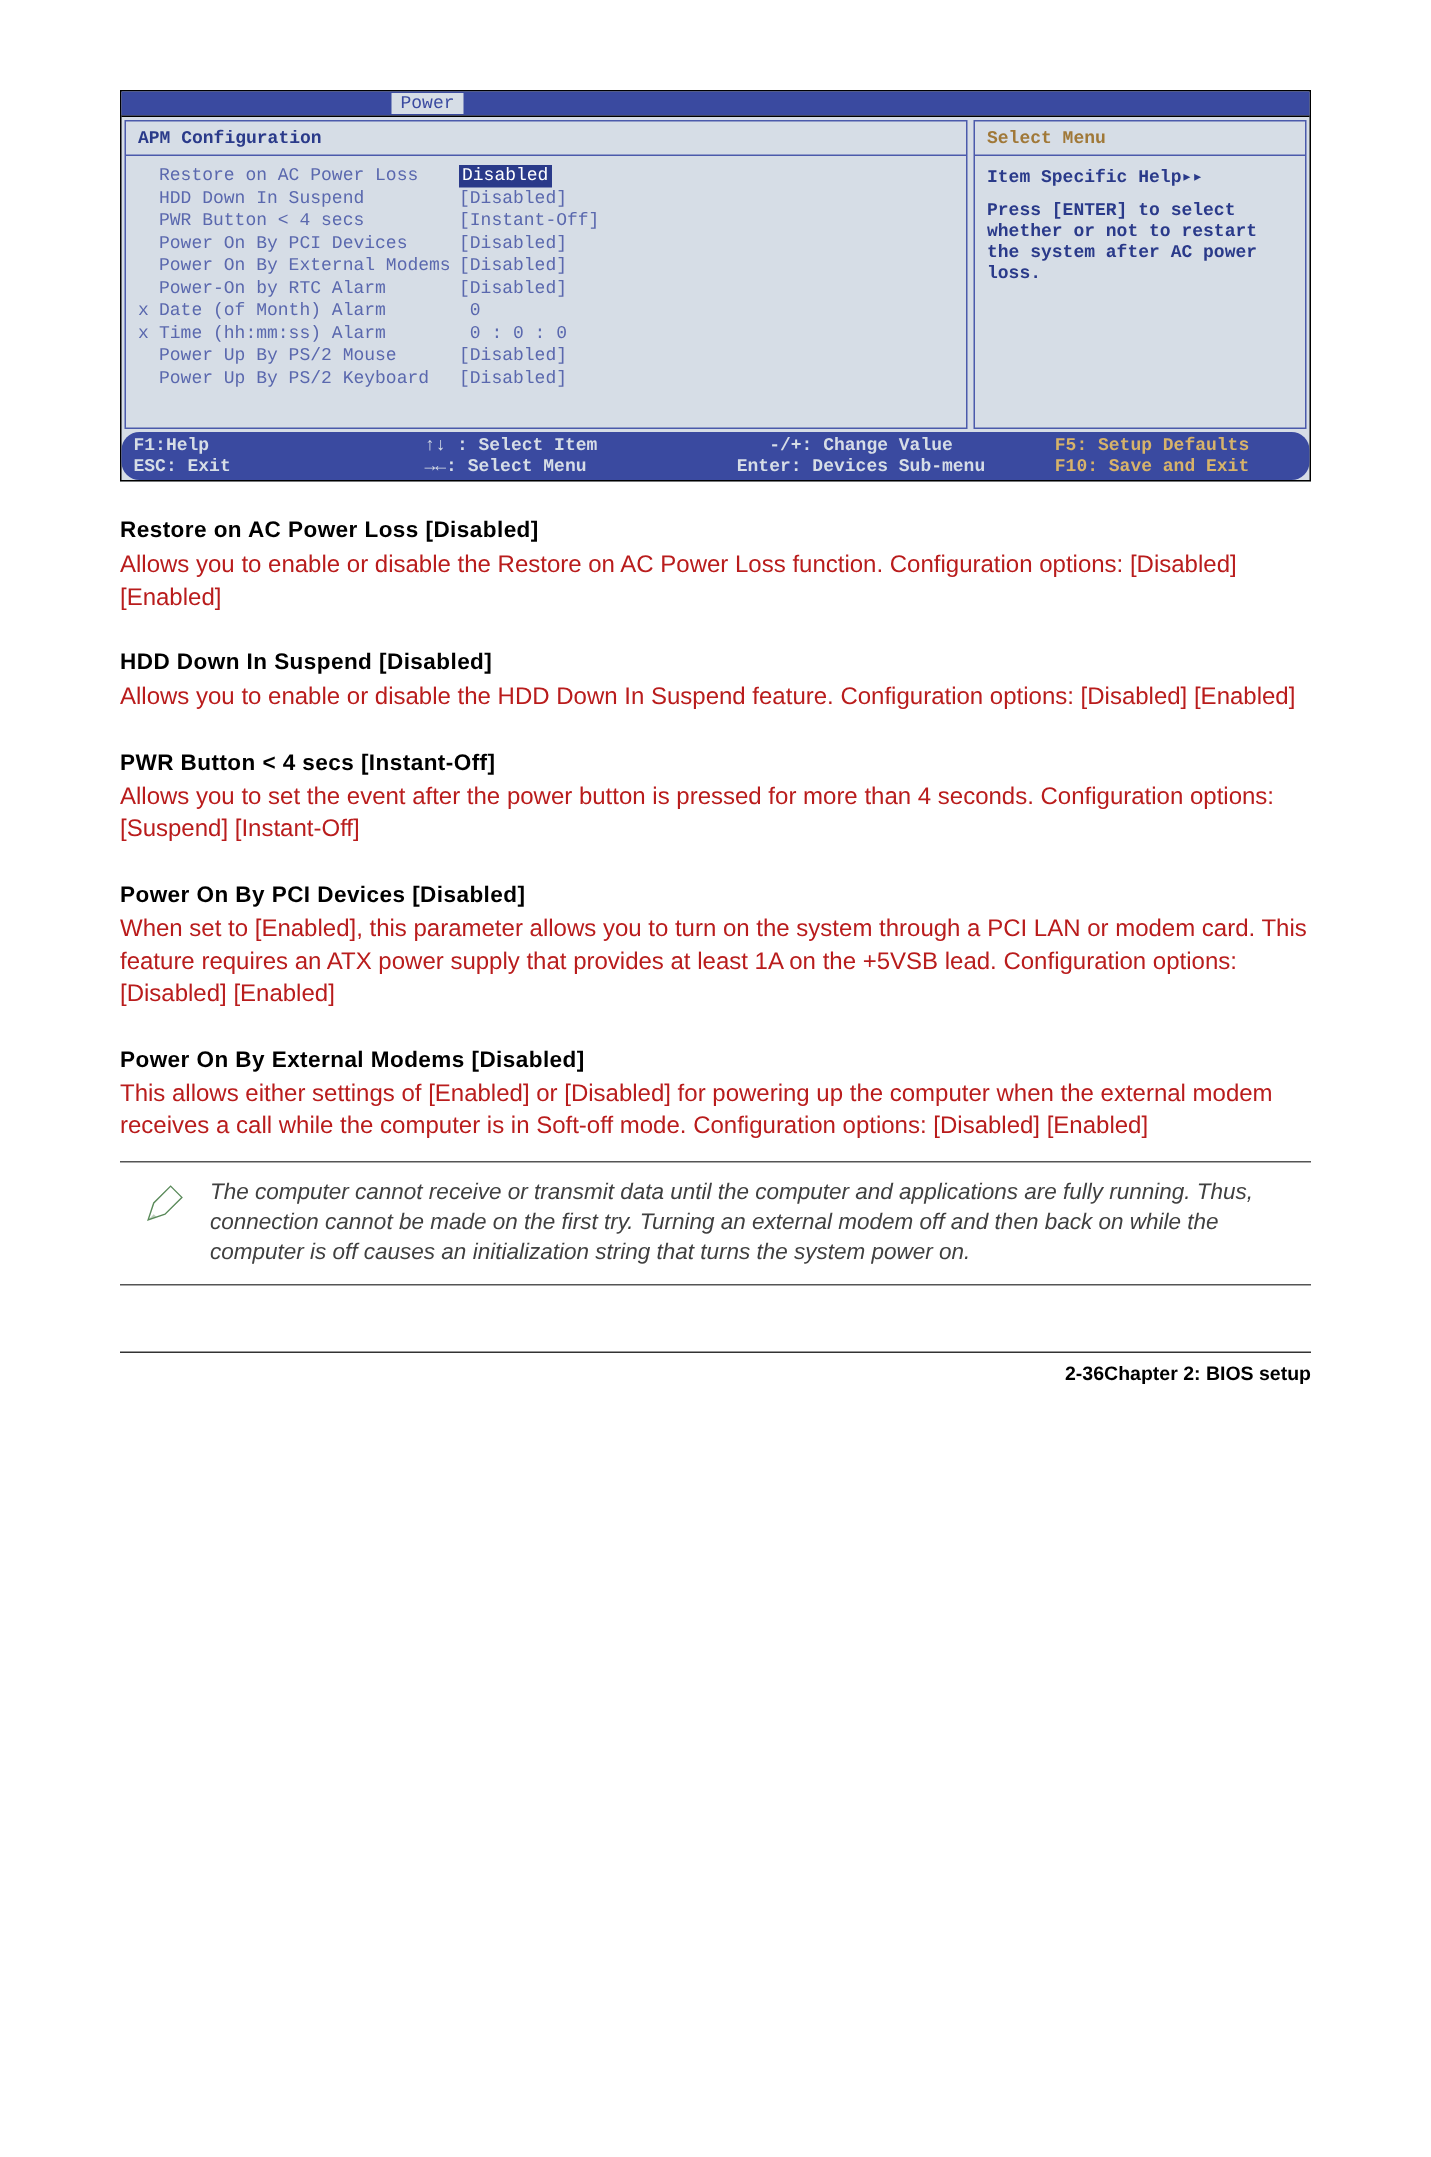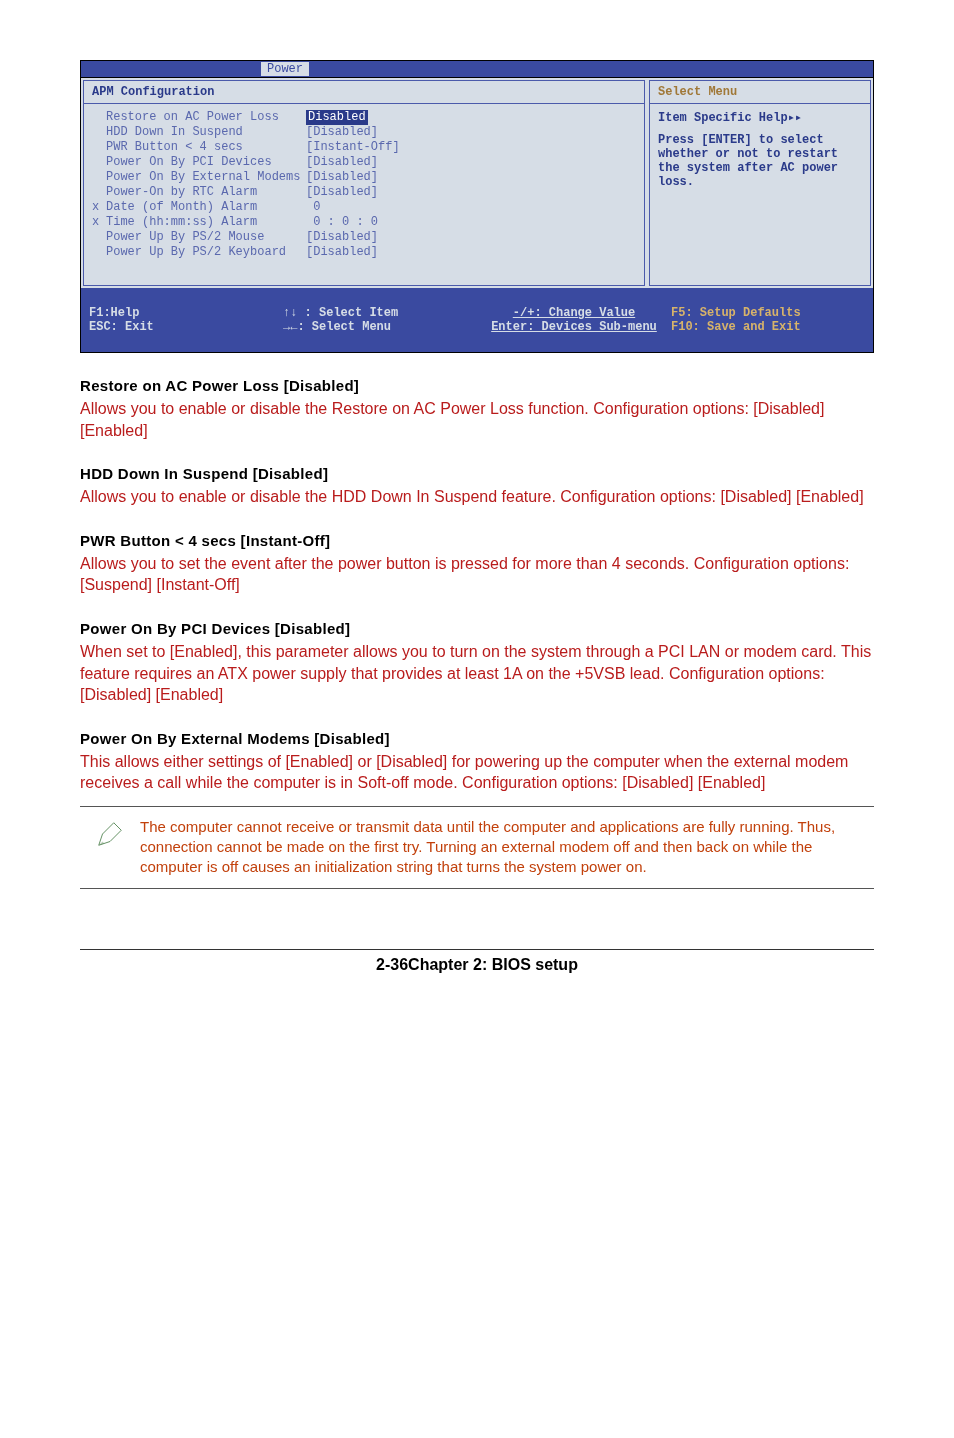--- a/index.html
+++ b/index.html
@@ -107,34 +107,34 @@
     font-weight: bold;
   }
   .help-body .arrow {
     font-weight: normal;
     color: #2a3a8a;
   }
   .bios-legend {
     background: #3a4aa0;
     color: #d6dde6;
     display: flex;
-    padding: 18px 8px;
+    padding: 2px 8px;
     font-weight: bold;
+    border-radius: 12px;
   }
   .legend-col {
     flex: 1;
     white-space: pre;
   }
   .legend-col.right {
-    text-align: left;
+    text-align: center;
     color: #d7b36a;
   }
   .legend-col.mid {
     text-align: center;
-    text-decoration: underline;
   }
 
   
   h3.docsub {
     font-family: "Arial Black", Arial, sans-serif;
     font-weight: 900;
     font-size: 15px;
     margin: 24px 0 4px 0;
     letter-spacing: 0.3px;
   }
@@ -161,31 +161,32 @@
     padding-top: 2px;
   }
   .note-icon svg {
     width: 30px;
     height: 30px;
   }
   .note-text {
     flex: 1;
     font-size: 15px;
     line-height: 1.35;
-    color: #c2410c;
+    color: #404040;
+    font-style: italic;
   }
 
   
   .footer {
     border-top: 1px solid #333;
-    margin-top: 60px;
+    margin-top: 44px;
     padding-top: 6px;
     display: flex;
-    justify-content: center;
-    font-size: 16px;
+    justify-content: flex-end;
+    font-size: 13px;
     font-family: "Arial Black", Arial, sans-serif;
     font-weight: 900;
   }
 </style>
 </head>
 <body>
 
 <div class="page">
 
 

